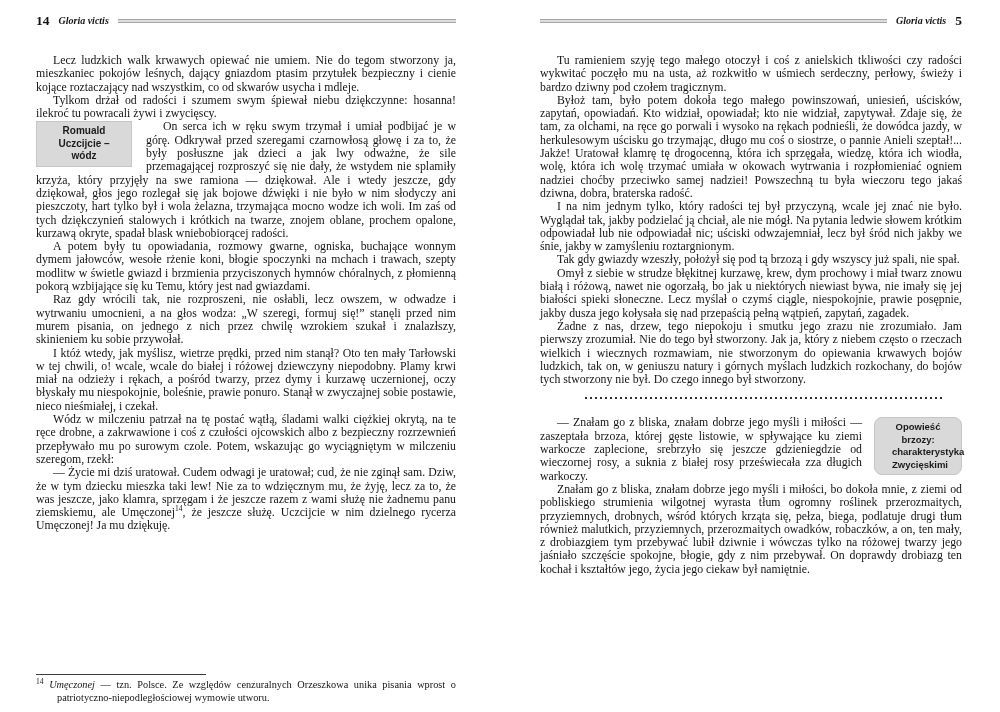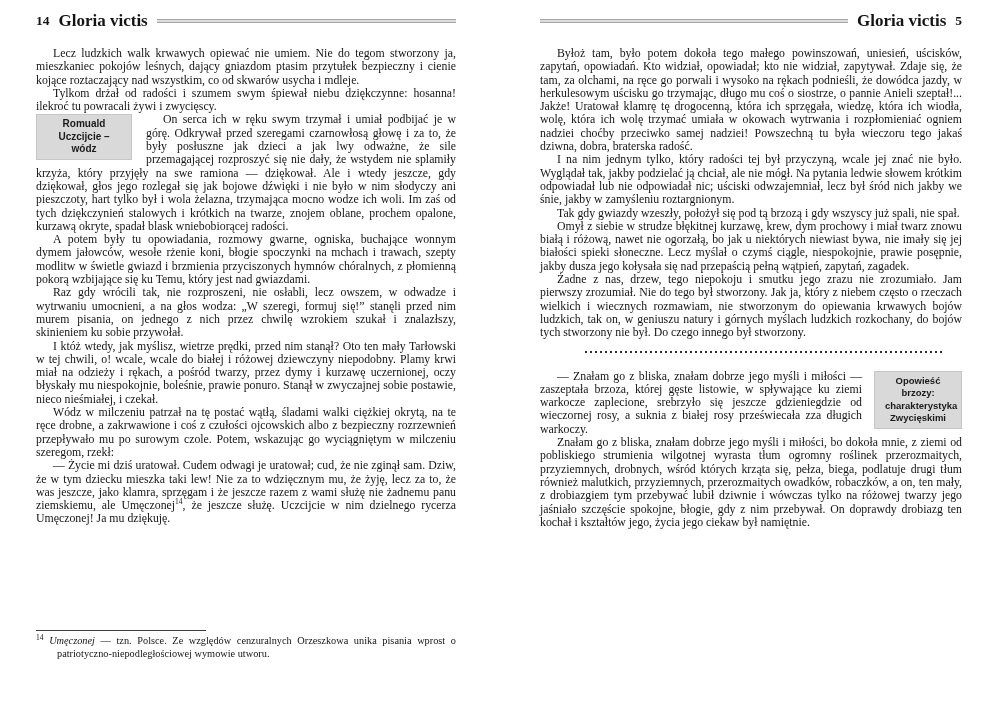--- a/index.html
+++ b/index.html
@@ -10,59 +10,59 @@
     color: #141414;
     position: relative;
     overflow: hidden;
   }
   .page { position: absolute; top: 14px; }
   #page-left  { left: 36px;  width: 420px; height: 684px; }
   #page-right { left: 540px; width: 422px; height: 684px; }
 
   .page-header { display: flex; align-items: center; gap: 9px; height: 14px; }
   .page-num { font-weight: bold; font-size: 13.5px; line-height: 14px; }
-  .running-title { font-weight: bold; font-size: 17px; line-height: 14px; white-space: nowrap; }
+  .running-title { font-weight: bold; font-style: italic; font-size: 10px; line-height: 14px; white-space: nowrap; }
   .header-rule {
     flex: 1; height: 4px;
     background: linear-gradient(to bottom, #a6a6a6 0 1px, #dcdcdc 1px 3px, #a6a6a6 3px 4px);
   }
 
   .page-body {
-    margin-top: 19px;
+    margin-top: 26px;
     font-size: 11.8px;
     line-height: 13.3px;
     text-align: justify;
   }
   .para { margin: 0; text-indent: 17px; }
 
   .margin-note {
     background: #d9d9d9;
     border: 1px solid #c6c6c6;
     font-family: "Liberation Sans", sans-serif;
     font-weight: bold;
     text-align: center;
     text-indent: 0;
-    padding: 3px 10px;
+    padding: 3px 17px;
     line-height: 12.5px;
     color: #1a1a1a;
     box-sizing: border-box;
   }
   .mn-line { display: block; }
   .mn-left  { float: left;  width: 96px; font-size: 10px;  margin: 1px 14px 5px 0; }
-  .mn-right { float: right; width: 88px; font-size: 9.5px; margin: 1px 0 6px 12px; }
+  .mn-right { float: right; width: 88px; font-size: 9.5px; margin: 1px 0 6px 12px; border-radius: 8px; }
 
   .fnref { font-size: 7.5px; line-height: 0; }
 
   .dotted-separator {
     height: 2px;
     margin: 11px 18px 17px 45px;
     background-image: repeating-linear-gradient(90deg, #2e2e2e 0 2px, transparent 2px 5px);
   }
 
-  .footnote-block { position: absolute; left: 0; top: 616px; width: 420px; }
+  .footnote-block { position: absolute; left: 0; top: 660px; width: 420px; }
   .footnote-rule { width: 170px; height: 0; border-top: 1px solid #3d3d3d; margin-bottom: 4px; }
   .footnote {
     margin: 0;
     font-size: 10.3px;
     line-height: 12.6px;
     text-align: justify;
     padding-left: 21px;
     text-indent: -21px;
   }
   .footnote sup { font-size: 7.5px; line-height: 0; }
@@ -99,20 +99,21 @@
 </div>
 
 <div class="page" id="page-right">
   <header class="page-header">
     <span class="header-rule"></span>
     <span class="running-title">Gloria victis</span>
     <span class="page-num">5</span>
   </header>
 
   <div class="page-body">
+    <p class="para">Tu ramieniem szyję tego małego otoczył i coś z anielskich tkliwości czy radości wykwitać poczęło mu na usta, aż rozkwitło w uśmiech serdeczny, perłowy, świeży i bardzo dziwny pod czołem tragicznym.</p>
     <p class="para">Byłoż tam, było potem dokoła tego małego powinszowań, uniesień, uścisków, zapytań, opowiadań. Kto widział, opowiadał; kto nie widział, zapytywał. Zdaje się, że tam, za olchami, na ręce go porwali i wysoko na rękach podnieśli, że dowódca jazdy, w herkulesowym uścisku go trzymając, długo mu coś o siostrze, o pannie Anieli szeptał!... Jakże! Uratował klamrę tę drogocenną, która ich sprzęgała, wiedzę, która ich wiodła, wolę, która ich wolę trzymać umiała w okowach wytrwania i rozpłomieniać ogniem nadziei choćby przeciwko samej nadziei! Powszechną tu była wieczoru tego jakaś dziwna, dobra, braterska radość.</p>
     <p class="para">I na nim jednym tylko, który radości tej był przyczyną, wcale jej znać nie było. Wyglądał tak, jakby podzielać ją chciał, ale nie mógł. Na pytania ledwie słowem krótkim odpowiadał lub nie odpowiadał nic; uściski odwzajemniał, lecz był śród nich jakby we śnie, jakby w zamyśleniu roztargnionym.</p>
     <p class="para">Tak gdy gwiazdy wzeszły, położył się pod tą brzozą i gdy wszyscy już spali, nie spał.</p>
     <p class="para">Omył z siebie w strudze błękitnej kurzawę, krew, dym prochowy i miał twarz znowu białą i różową, nawet nie ogorzałą, bo jak u niektórych niewiast bywa, nie imały się jej białości spieki słoneczne. Lecz myślał o czymś ciągle, niespokojnie, prawie posępnie, jakby dusza jego kołysała się nad przepaścią pełną wątpień, zapytań, zagadek.</p>
     <p class="para">Żadne z nas, drzew, tego niepokoju i smutku jego zrazu nie zrozumiało. Jam pierwszy zrozumiał. Nie do tego był stworzony. Jak ja, który z niebem często o rzeczach wielkich i wiecznych rozmawiam, nie stworzonym do opiewania krwawych bojów ludzkich, tak on, w geniuszu natury i górnych myślach ludzkich rozkochany, do bojów tych stworzony nie był. Do czego innego był stworzony.</p>
 
     <div class="dotted-separator"></div>
 
     <p class="para"><span class="margin-note mn-right">
           <span class="mn-line">Opowieść</span>

